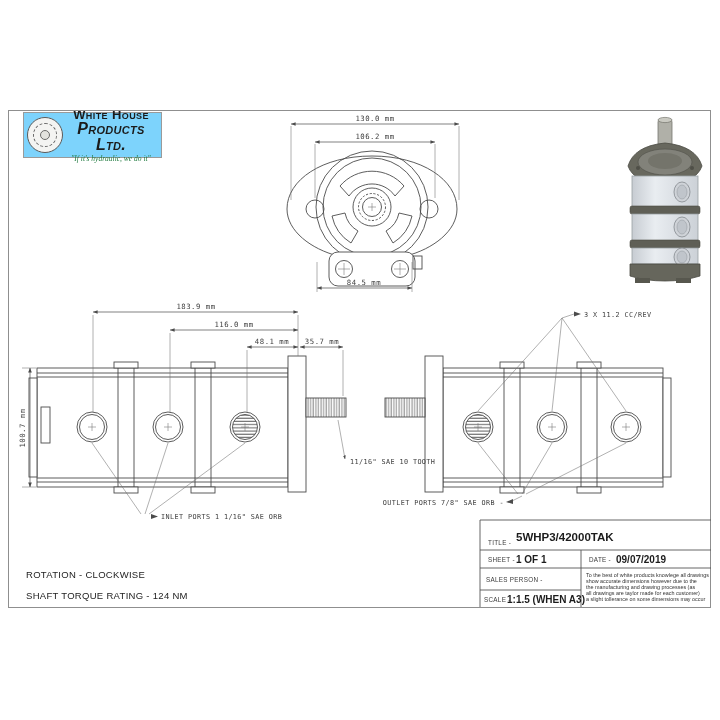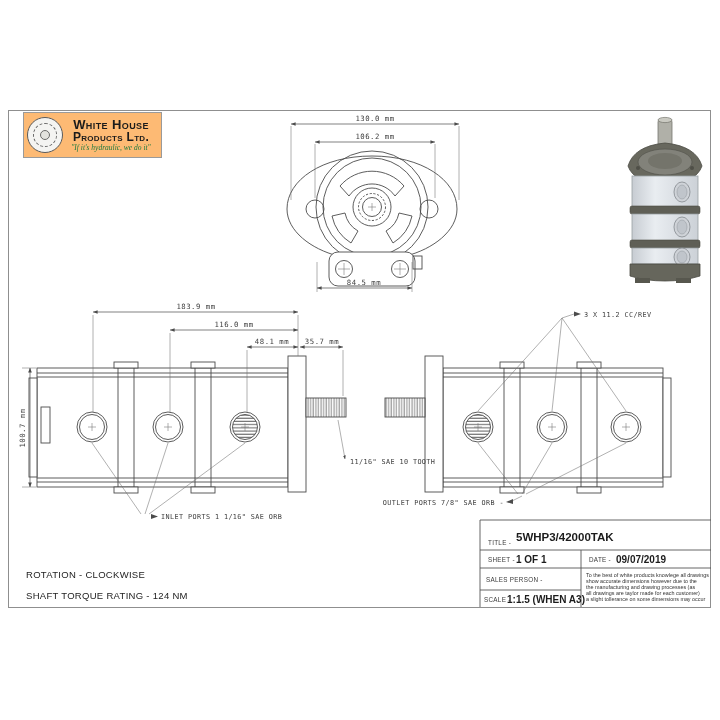--- a/index.html
+++ b/index.html
@@ -1,25 +1,25 @@
 <!DOCTYPE html>
 <html><head>
 <meta charset="utf-8">
 <style>
   html,body{margin:0;padding:0;background:#fff;}
   body{width:720px;height:720px;position:relative;font-family:"Liberation Sans",sans-serif;overflow:hidden;}
   .sheet-svg{position:absolute;left:8px;top:110px;}
   
-  .logo{position:absolute;left:23px;top:112px;width:139px;height:46px;border:1px solid #9a9a9a;background:#fdba74;display:flex;align-items:center;box-sizing:border-box;}
+  .logo{position:absolute;left:23px;top:112px;width:139px;height:46px;border:1px solid #9a9a9a;background:#7dd3fc;display:flex;align-items:center;box-sizing:border-box;}
   .seal{width:34px;height:34px;border:1.4px solid #5a5a5a;border-radius:50%;margin-left:3px;flex:0 0 auto;position:relative;background:#f4f4f2;}
   .seal::before{content:"";position:absolute;left:5px;top:5px;right:5px;bottom:5px;border:1px dashed #6a6a6a;border-radius:50%;}
   .seal::after{content:"";position:absolute;left:12px;top:12px;right:12px;bottom:12px;border:1px solid #6a6a6a;border-radius:50%;background:#e2e2de;}
   .logo-text{flex:1;text-align:center;line-height:1.02;padding-right:2px;}
   .l1{font-weight:bold;font-variant:small-caps;font-size:13px;letter-spacing:.4px;color:#1b1b1b;}
-  .l2{font-weight:bold;font-variant:small-caps;font-size:12px;letter-spacing:.3px;color:#1b1b1b;}
+  .l2{font-weight:bold;font-variant:small-caps;font-size:16px;letter-spacing:.3px;color:#1b1b1b;font-style:italic;}
   .tag{font-family:"Liberation Serif",serif;font-style:italic;font-size:7.5px;color:#1f7a3f;margin-top:1px;}
   
   text{font-family:"DejaVu Sans Mono",monospace;fill:#3d3d3d;}
   .dimtxt{font-size:7.3px;letter-spacing:.5px;}
   .calltxt{font-size:6.8px;letter-spacing:.4px;}
   .notetxt{font-family:"Liberation Sans",sans-serif;font-size:9.5px;letter-spacing:.3px;fill:#222;}
   .tblab{font-family:"Liberation Sans",sans-serif;font-size:6.3px;letter-spacing:.3px;fill:#3a3a3a;}
   .tbval{font-family:"Liberation Sans",sans-serif;font-weight:600;font-size:11.5px;fill:#1c1c1c;}
   .tbval2{font-family:"Liberation Sans",sans-serif;font-weight:600;font-size:10px;fill:#1c1c1c;}
   .disc{font-family:"Liberation Sans",sans-serif;font-size:5.4px;fill:#333;letter-spacing:0px;}

